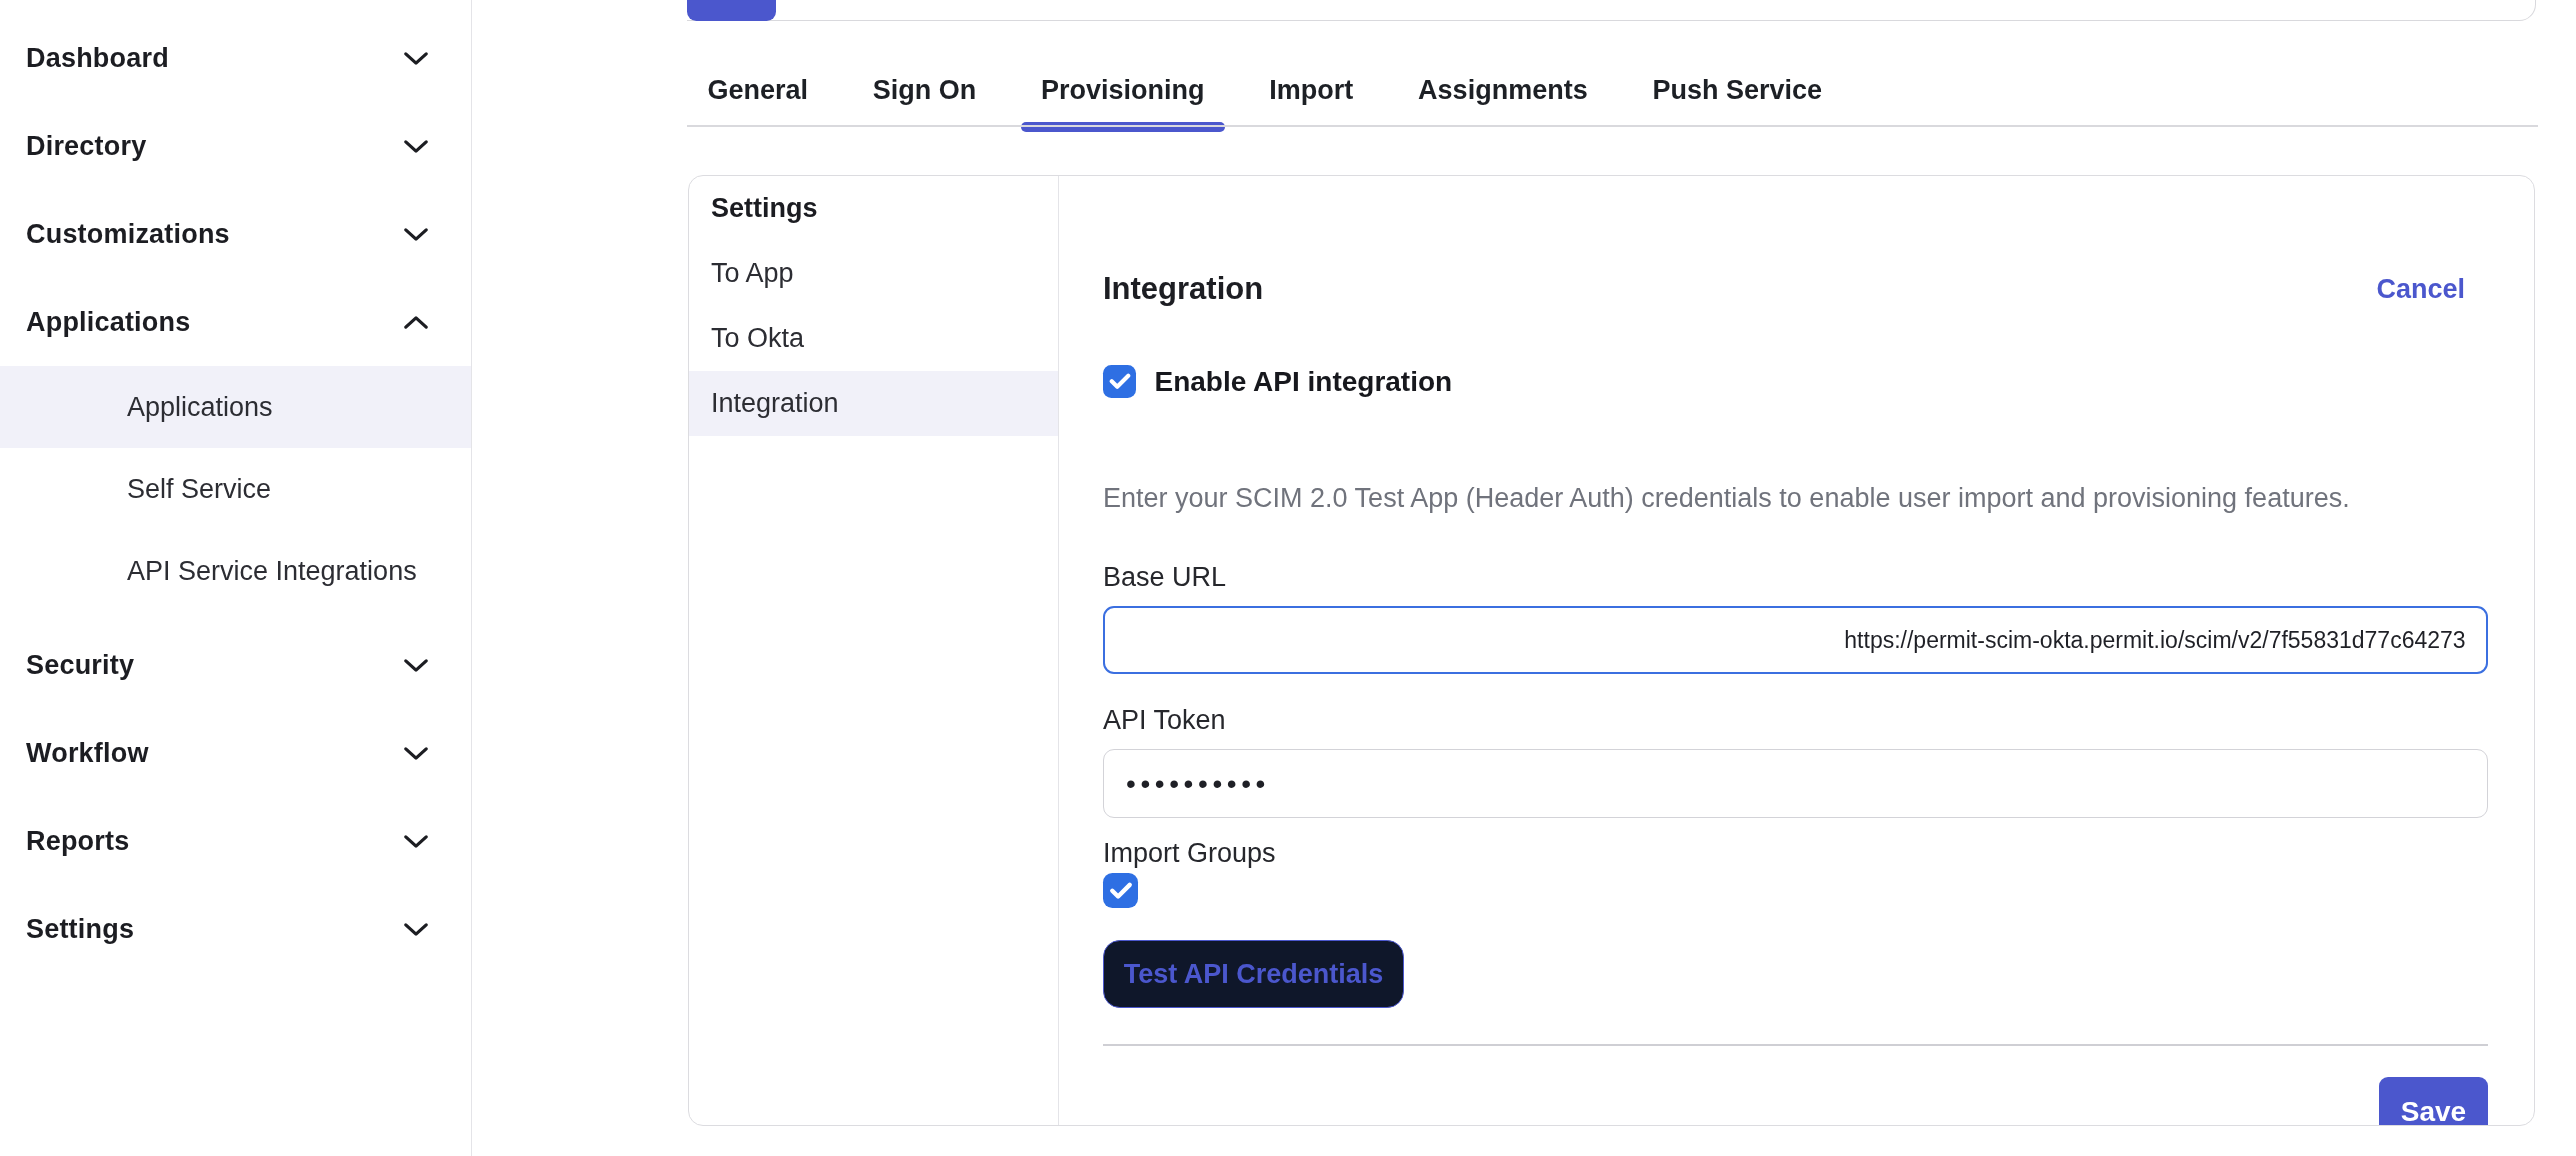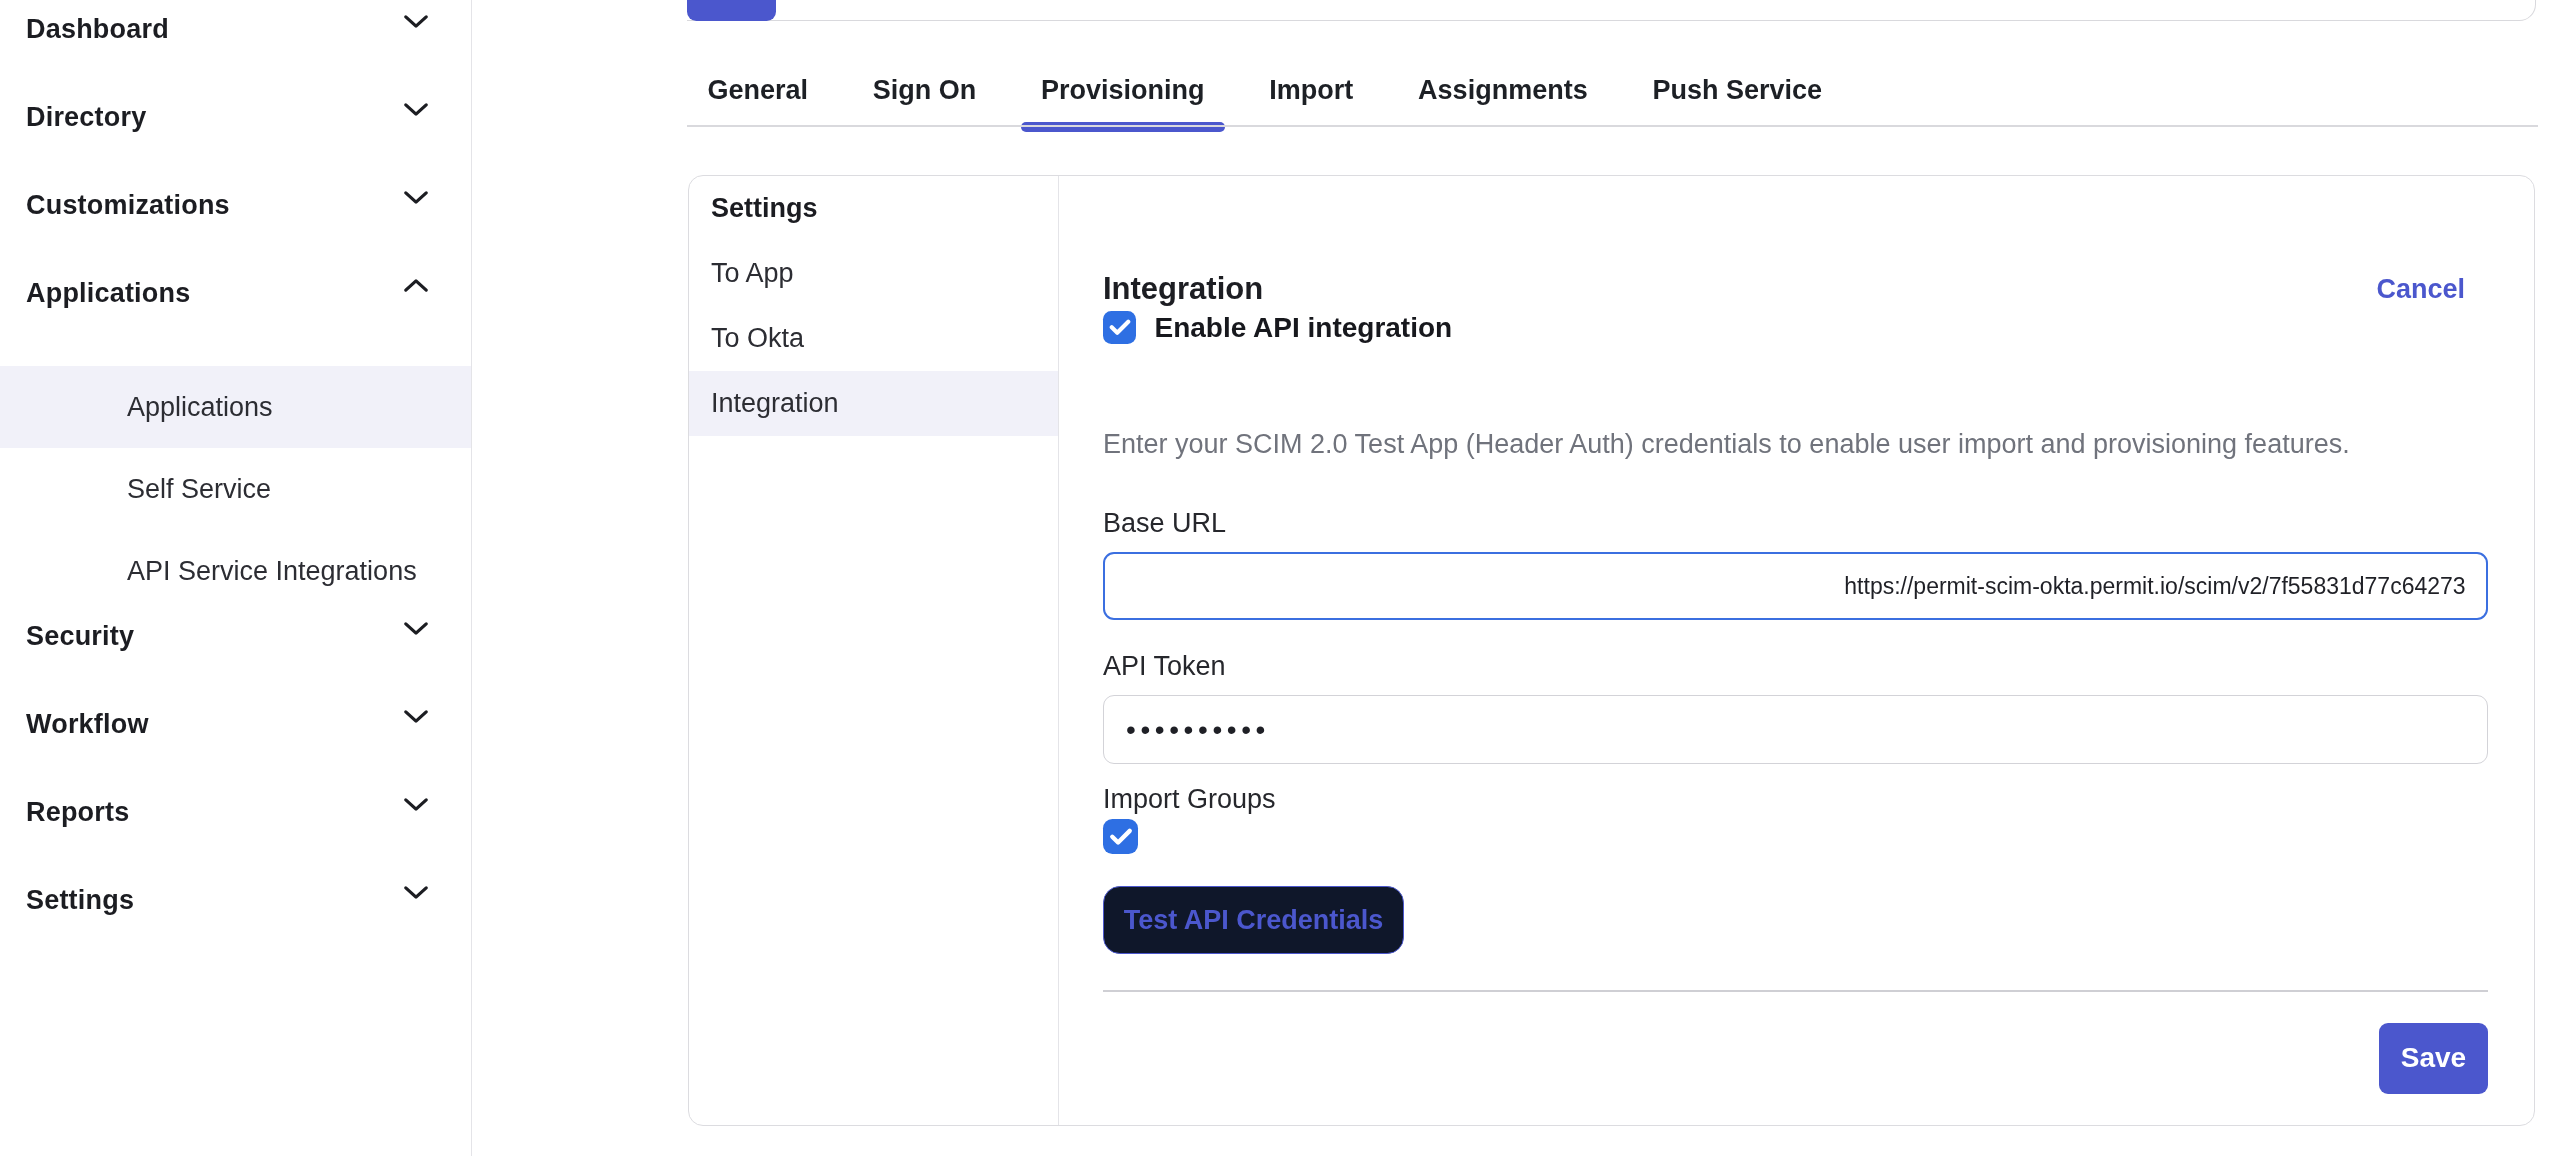--- a/index.html
+++ b/index.html
@@ -8,21 +8,21 @@
     position:relative; width:2576px; height:1157px; background:#ffffff;
     font-family:"Liberation Sans", sans-serif; overflow:hidden; color:#1d1e23;
   }
 
   
   .sidebar{
     position:absolute; left:0; top:0; width:472px; height:1157px;
     background:#ffffff; border-right:1.9px solid #e4e4e8; padding-top:14px;
   }
   .nav-item{
-    height:88px; display:flex; align-items:flex-start; justify-content:space-between;
+    height:88px; display:flex; align-items:center; justify-content:space-between;
     padding:0 42px 0 26px; cursor:pointer;
   }
   .nav-item .nav-label{ font-size:27px; font-weight:700; color:#1c1d22; letter-spacing:0.2px; }
   .nav-sub-item{
     height:82px; display:flex; align-items:center; padding-left:127px; cursor:pointer;
   }
   .nav-sub-item .nav-sub-label{ font-size:27px; font-weight:400; color:#2c2d33; }
   .nav-sub-item.active{ background:#f1f1f9; }
   .chev{ flex:0 0 auto; }
 
@@ -68,21 +68,21 @@
   }
   .panel-row.header{ font-weight:700; color:#1b1c21; cursor:default; }
   .panel-row.active{ background:#f1f1f9; }
 
   .main{ flex:1 1 auto; padding:91px 46px 0 44px; }
   .main-header{ display:flex; align-items:center; justify-content:space-between; height:44px; }
   .main-title{ font-size:31px; font-weight:700; color:#1d1e23; }
   .cancel-link{ font-size:27px; font-weight:700; color:#4b57cd; margin-right:23px;
     text-decoration:none; cursor:pointer; }
 
-  .enable-row{ display:flex; align-items:center; }
+  .enable-row{ margin-top:54px; display:flex; align-items:center; }
   .checkbox{
     width:33px; height:33px; border-radius:8.3px; background:#2e6fe3;
     display:flex; align-items:center; justify-content:center; cursor:pointer; flex:0 0 auto;
   }
   .checkbox.small{ width:35px; height:35px; border-radius:9.3px; }
   .enable-label{ margin-left:18.5px; font-size:28px; font-weight:700; color:#17181d; }
 
   .desc{ margin-top:85px; font-size:27px; line-height:31px; color:#70737c; }
 
   .form-row{ display:flex;flex-direction:column; }

